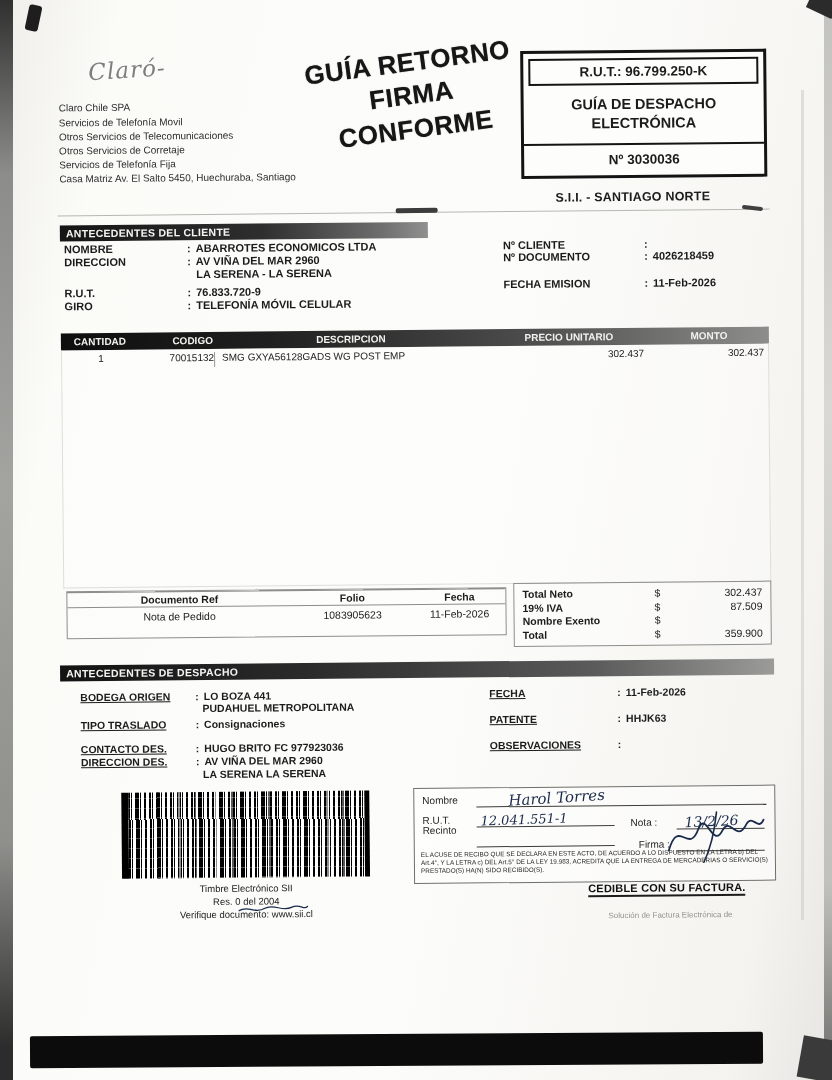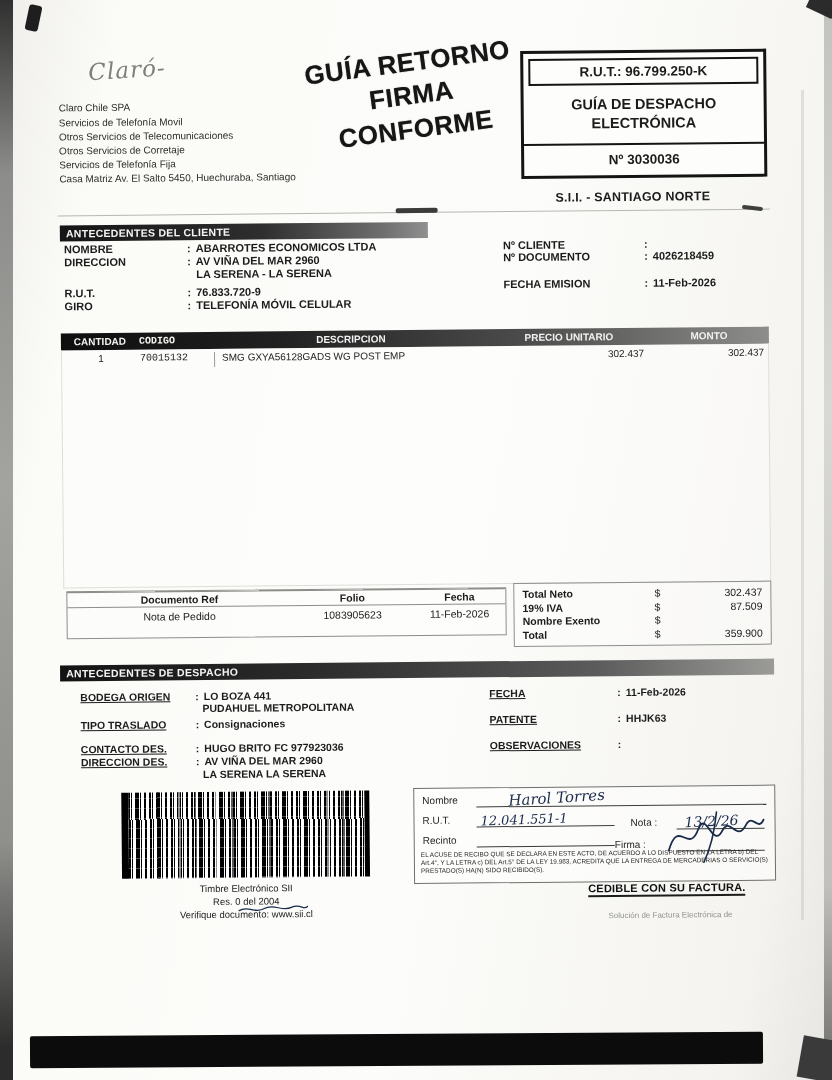--- a/index.html
+++ b/index.html
@@ -72,21 +72,21 @@
   .desp-plain { font-size:10.5px; }
 
   
   .items-header { position:absolute; left:62px; top:330px; width:708px; height:17px; display:flex; align-items:center;
     background:linear-gradient(90deg,#0e0e0e,#202020 30%,#4b4b4b 65%,#8d8d8b);
     color:#f2f2f0; font-size:10px; font-weight:bold; }
   .items-body { position:absolute; left:62px; top:347px; width:708px; height:238px;
     border:1px solid #dededa; border-top:none; background:rgba(255,255,255,.35); }
   .items-row { display:flex; padding-top:3px; font-size:10px; }
   .col-cant { width:78px; text-align:center; }
-  .col-cod { width:74px; text-align:left;font-family:Liberation Mono, monospace; }
+  .col-cod { width:74px; text-align:right; }
   .col-desc { width:276px; text-align:center; }
   .col-precio { width:160px; text-align:center; }
   .col-monto { flex:1; text-align:center; }
   .items-row .col-desc { text-align:left; padding-left:7px; border-left:1px solid #9a9a96; height:15px; }
   .items-row .col-precio { text-align:right; padding-right:6px; }
   .items-row .col-monto { text-align:right; padding-right:4px; }
 
   
   .ref-table { position:absolute; left:65px; top:588px; width:440px; border:1px solid #8d8d89; background:rgba(255,255,255,.4); }
   .ref-header { display:flex; height:16px; align-items:center; border-bottom:1px solid #8d8d89;
@@ -317,23 +317,23 @@
         <span class="hand hand-nombre">Harol Torres</span>
       </div>
       <div class="rb-label" style="left:8px; top:26px">R.U.T.</div>
       <div class="rb-line" style="left:62px; width:138px; top:22px">
         <span class="hand hand-rut">12.041.551-1</span>
       </div>
       <div class="rb-label" style="left:216px; top:30px">Nota :</div>
       <div class="rb-line" style="left:262px; width:88px; top:26px">
         <span class="hand hand-fecha">13/2/26</span>
       </div>
-      <div class="rb-label" style="left:8px; top:46px">Recinto</div>
+      <div class="rb-label" style="left:8px; top:36px">Recinto</div>
       <div class="rb-line" style="left:62px; width:138px; top:42px"></div>
-      <div class="rb-label" style="left:200px; top:52px">Firma :</div>
+      <div class="rb-label" style="left:224px; top:52px">Firma :</div>
       <div class="rb-line" style="left:262px; width:88px; top:48px"></div>
       <svg class="sig" viewBox="0 0 104 56">
         <path d="M6 42 C 16 8, 26 48, 36 20 C 44 2, 50 42, 60 22 C 68 8, 74 36, 84 16 C 90 6, 96 24, 101 12" fill="none" stroke="#1b2b4a" stroke-width="1.8" stroke-linecap="round"></path>
         <path d="M54 4 C 52 22, 48 40, 41 54" fill="none" stroke="#1b2b4a" stroke-width="1.6" stroke-linecap="round"></path>
       </svg>
       <div class="legal">EL ACUSE DE RECIBO QUE SE DECLARA EN ESTE ACTO, DE ACUERDO A LO DISPUESTO EN LA LETRA b) DEL Art.4°, Y LA LETRA c) DEL Art.5° DE LA LEY 19.983, ACREDITA QUE LA ENTREGA DE MERCADERIAS O SERVICIO(S) PRESTADO(S) HA(N) SIDO RECIBIDO(S).</div>
     </div>
 
     <div class="cedible">CEDIBLE CON SU FACTURA.</div>
     <div class="provider">Solución de Factura Electrónica de</div>

